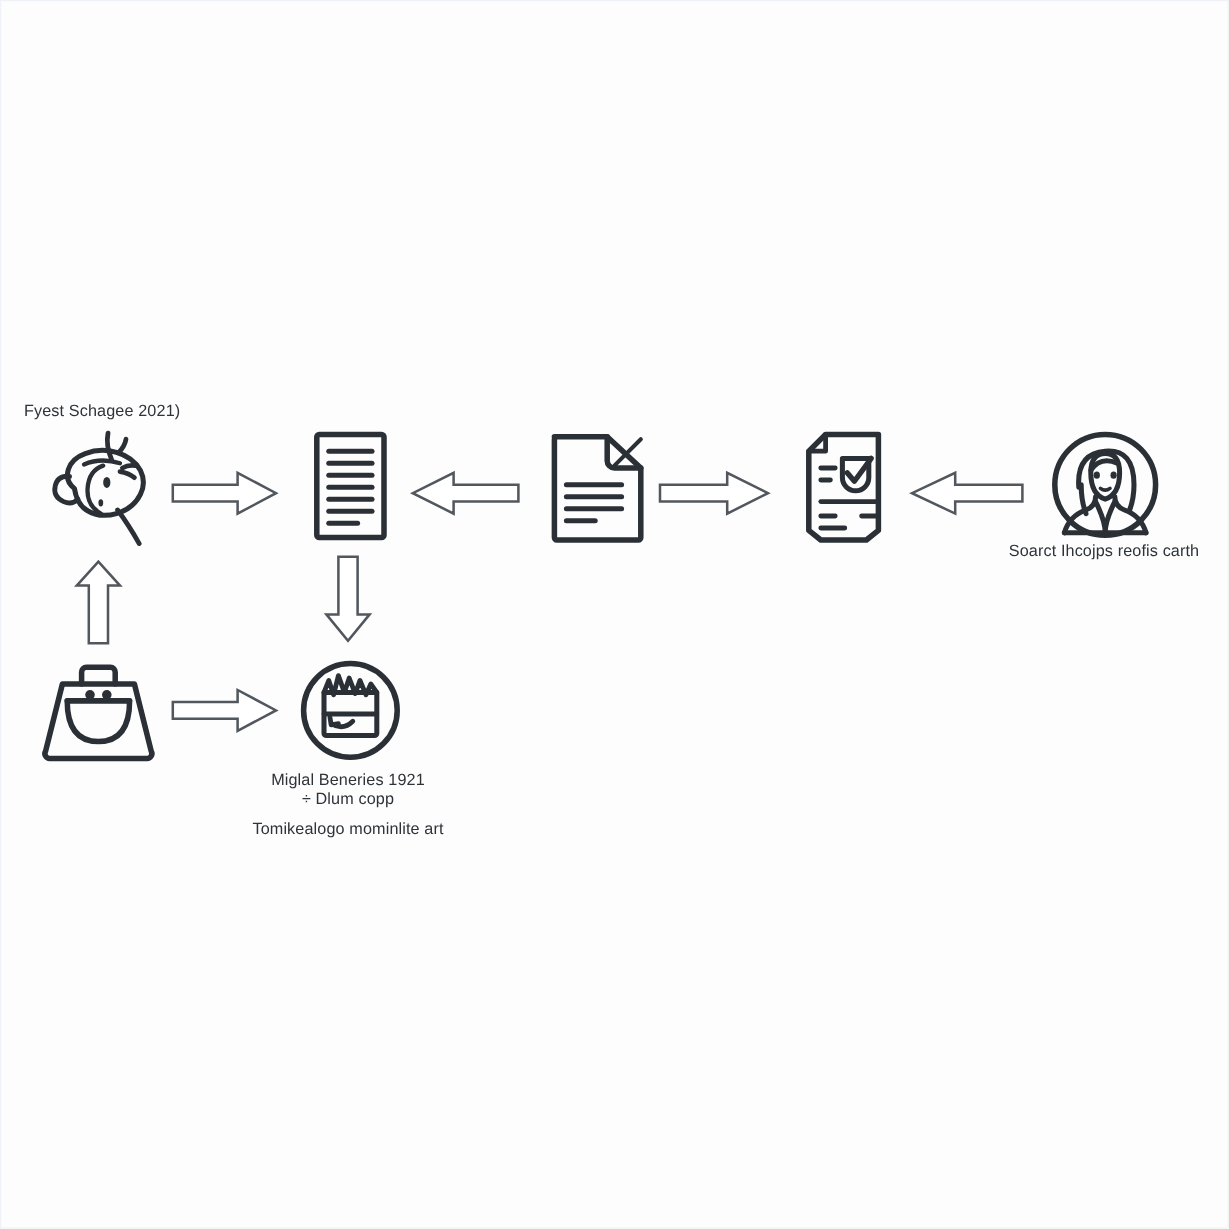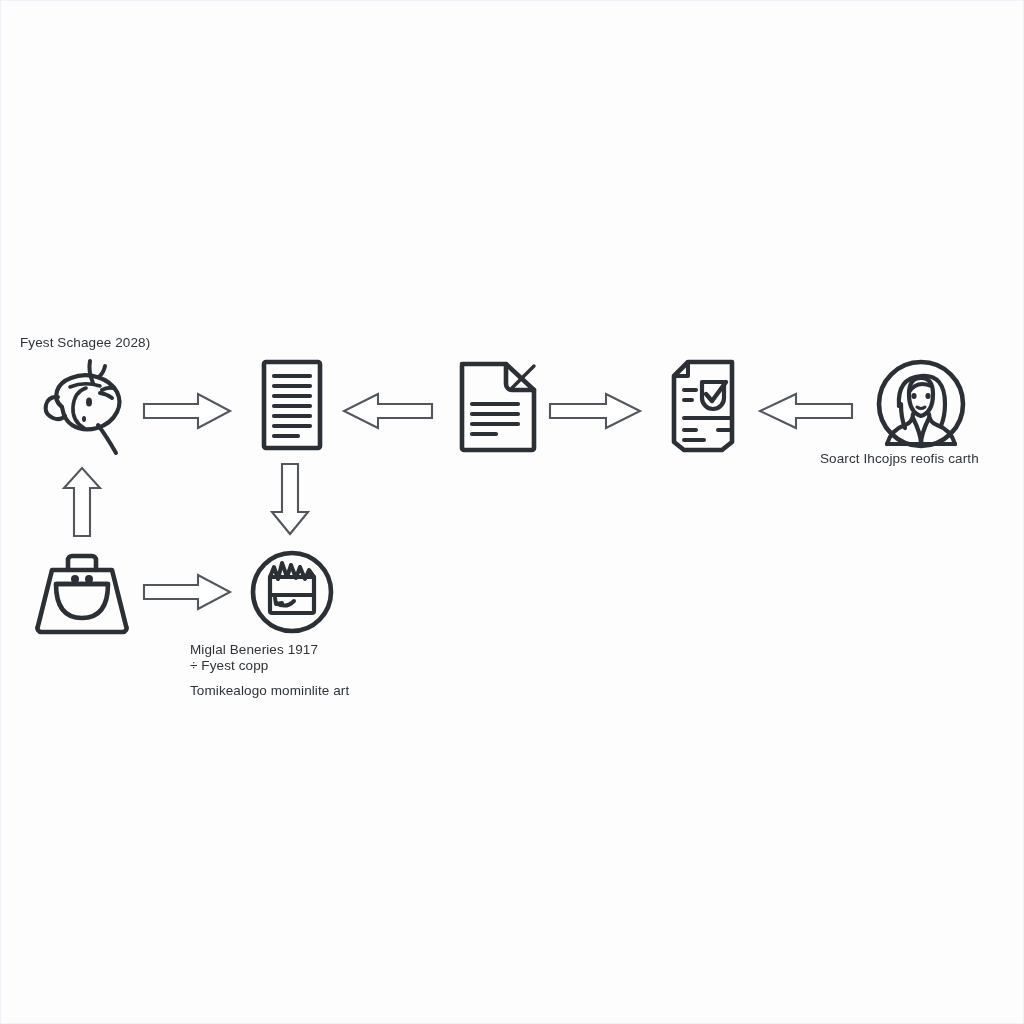--- a/index.html
+++ b/index.html
@@ -42,21 +42,21 @@
 
   .caption {
     position: absolute;
     color: #2e3338;
     font-size: 13.5px;
     line-height: 17px;
     letter-spacing: 0.1px;
     white-space: pre;
   }
   .caption.center {
-    text-align: left;
+    text-align: center;
   }
   .caption.left {
     text-align: left;
   }
 
   svg { display: block; overflow: visible; }
 
   .ink {
     fill: none;
     stroke: #2b3036;
@@ -74,21 +74,21 @@
     stroke-linejoin: miter;
   }
 </style>
 </head>
 <body>
 
 <div id="canvas">
 
   <div id="edge-tint"></div>
 
-  <div class="caption left" style="left:20px; top:334px; width:240px;">Fyest Schagee 2028)</div>
+  <div class="caption left" style="left:20px; top:334px; width:240px;">Fyest Schagee 2021)</div>
 
   <div class="node" style="left:32px; top:355px; width:110px; height:105px;">
     <svg width="110" height="105" viewBox="0 0 110 105">
 
       <path class="ink" stroke-width="4.2" d="M30 52 q-8 -6 -5 -16 q3 -9 14 -13 q13 -5 26 -1 q14 4 20 15 q5 10 0 20 q-6 12 -20 16 q-14 4 -25 -3 q-8 -5 -10 -18 z"></path>
 
       <path class="ink" stroke-width="4" d="M26 42 q-10 -1 -12 8 q-2 9 7 13 q7 3 12 -2"></path>
 
       <path class="ink" stroke-width="3.6" d="M54 33 q-12 4 -13 19 q-1 14 11 21"></path>
 
@@ -246,17 +246,17 @@
 
       <path class="ink" stroke-width="4" d="M22 30 l4 -10 l4 12 l4 -16 l5 14 l4 -12 l5 13 l4 -11 l5 12 l4 -9 l5 7"></path>
 
       <line class="ink" x1="22" y1="48" x2="66" y2="48" stroke-width="4"></line>
 
       <path class="ink" stroke-width="4" d="M28 56 q10 6 18 -2"></path>
       <path class="ink" stroke-width="4" d="M27 51 l1 6 l6 -1"></path>
     </svg>
   </div>
 
-  <div class="caption center" style="left:190px; top:641px; width:200px;">Miglal Beneries 1917</div>
-  <div class="caption center" style="left:190px; top:657px; width:200px;">÷ Fyest copp</div>
+  <div class="caption center" style="left:190px; top:641px; width:200px;">Miglal Beneries 1921</div>
+  <div class="caption center" style="left:190px; top:657px; width:200px;">÷ Dlum copp</div>
   <div class="caption center" style="left:190px; top:671px; width:200px;margin-top:11px;">Tomikealogo mominlite art</div>
 
 </div>
 
 </body></html>

